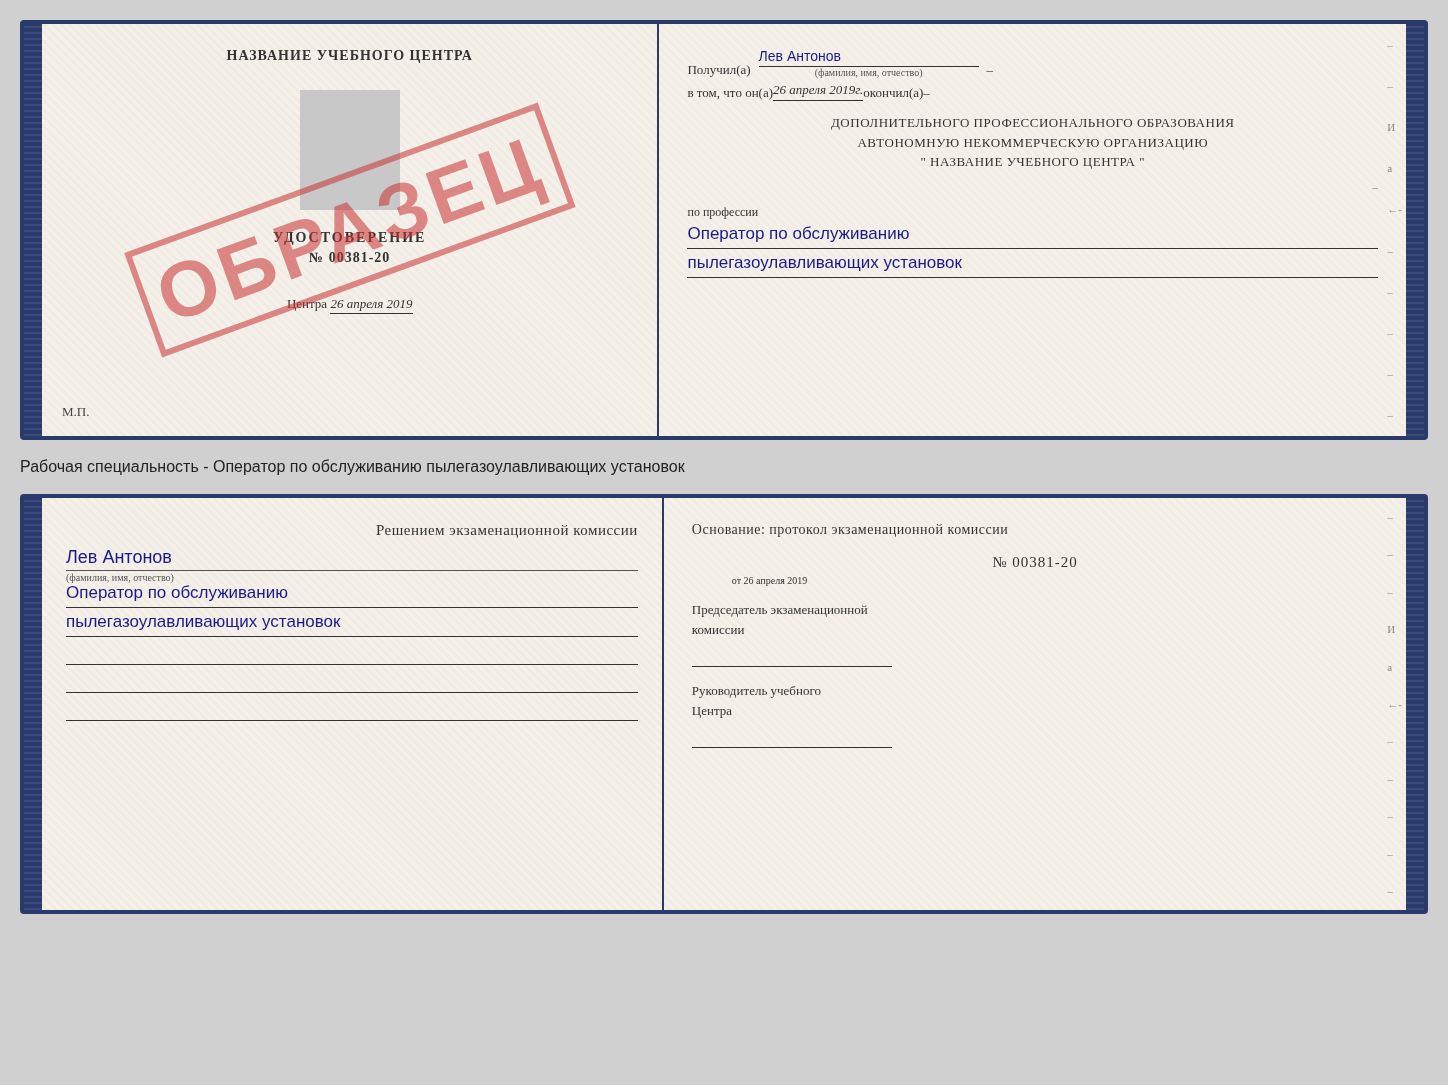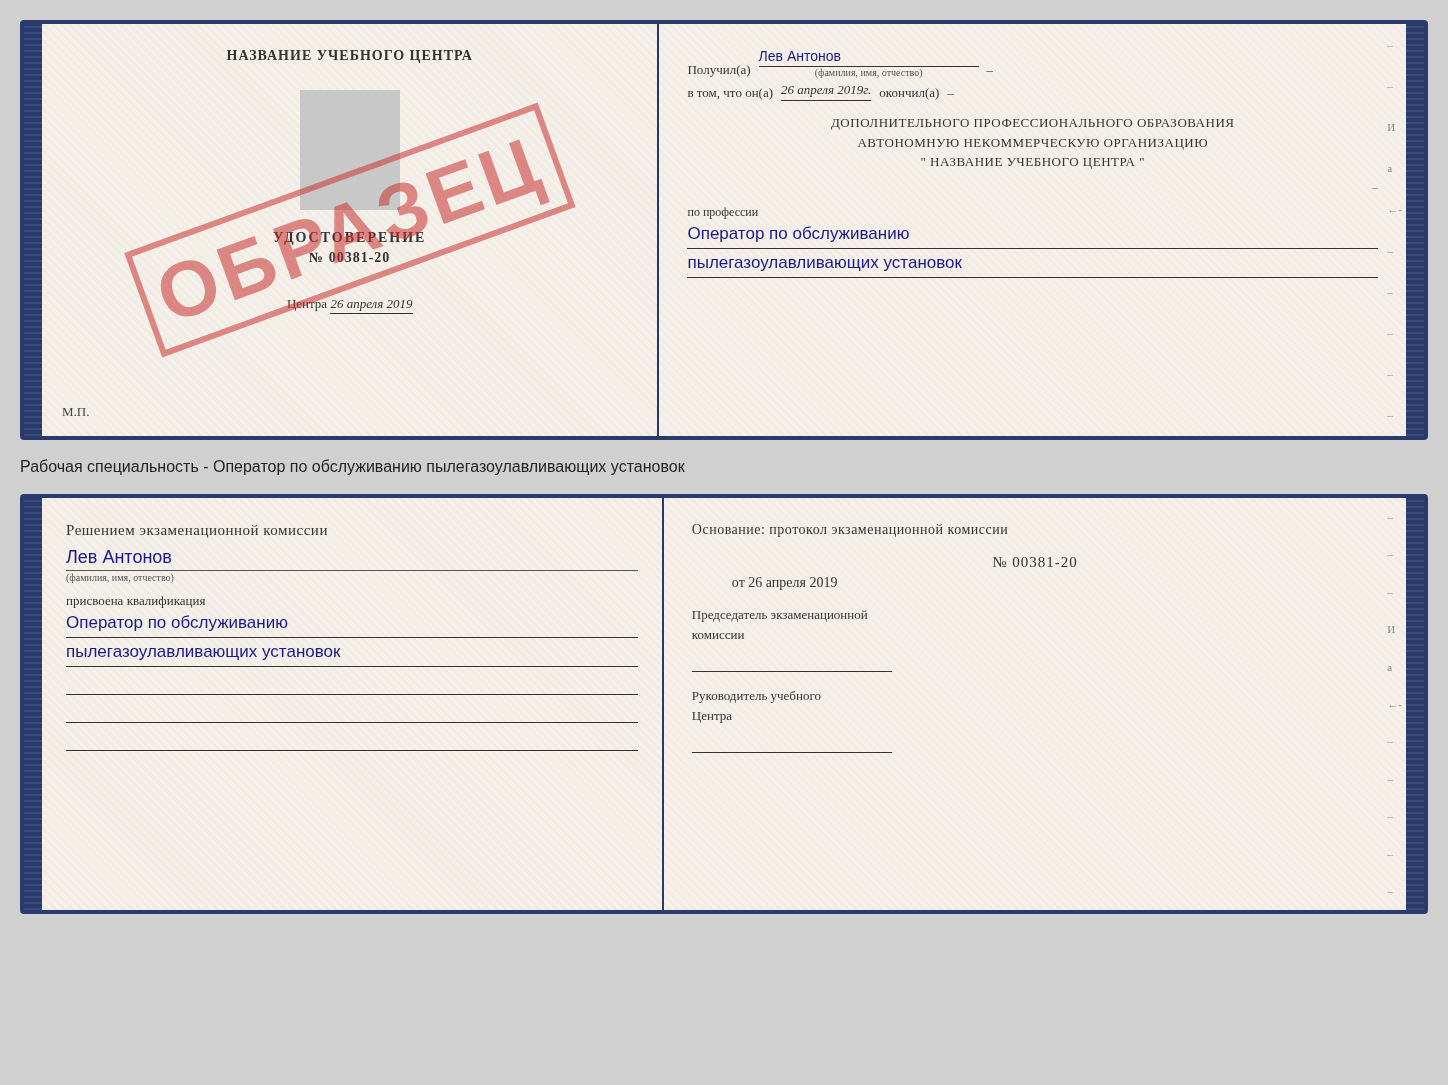--- a/index.html
+++ b/index.html
@@ -280,21 +280,21 @@
 
     .number-center {
       font-size: 15px;
       color: #333;
       text-align: center;
       margin: 10px 0 4px 0;
       letter-spacing: 1px;
     }
 
     .date-center {
-      font-size: 14px;
+      font-size: 10px;
       color: #333;
       margin-bottom: 14px;
     }
 
     .chairman-section {
       font-size: 13px;
       color: #333;
       margin-top: 14px;
       line-height: 1.5;
     }
@@ -369,21 +369,21 @@
 
         <div style="display:flex; align-items:flex-end; margin-bottom:4px; gap:8px;">
           <span class="field-label">Получил(а)</span>
           <div style="display:flex; flex-direction:column; align-items:center;">
             <span class="field-value" style="min-width:220px;">Лев Антонов</span>
             <span class="field-sub">(фамилия, имя, отчество)</span>
           </div>
           <span class="field-dash">–</span>
         </div>
 
-        <div style="display:flex; align-items:flex-end; gap:8px; margin-bottom:12px;">
+        <div style="display:flex; align-items:flex-end; gap:0; margin-bottom:12px;">
           <span class="field-label">в том, что он(а)</span>
           <span class="italic-underline" style="font-size:13px; color:#333;">26 апреля 2019г.</span>
           <span class="field-label">окончил(а)</span>
           <span class="field-dash">–</span>
         </div>
 
         <div class="block-text">
           <div>ДОПОЛНИТЕЛЬНОГО ПРОФЕССИОНАЛЬНОГО ОБРАЗОВАНИЯ</div>
           <div>АВТОНОМНУЮ НЕКОММЕРЧЕСКУЮ ОРГАНИЗАЦИЮ</div>
           <div>"   НАЗВАНИЕ УЧЕБНОГО ЦЕНТРА   "</div>
@@ -416,28 +416,27 @@
   </div>
 
   <div class="between-text">Рабочая специальность - Оператор по обслуживанию пылегазоулавливающих установок</div>
 
   <div class="document-card">
     <div class="side-border-left"></div>
 
     <div class="doc-inner">
 
       <div class="doc2-left">
-        <div class="section-title" style="font-size:15px; letter-spacing:0.5px; margin-bottom:8px;">Решением экзаменационной комиссии</div>
+        <div class="section-title" style="font-size:15px; letter-spacing:0.5px; margin-bottom:8px;text-align:right;">Решением экзаменационной комиссии</div>
 
         <div style="display:flex; flex-direction:column;">
           <span class="name-handwritten">Лев Антонов</span>
           <span class="name-sub">(фамилия, имя, отчество)</span>
         </div>
 
-        <div class="prisvoyena">присвоена квалификация</div>
 
         <span class="profession-value" style="font-size:17px;">Оператор по обслуживанию</span>
         <span class="profession-value" style="font-size:17px;">пылегазоулавливающих установок</span>
 
         <div class="signature-line"></div>
         <div class="signature-line"></div>
 
         <div class="signature-line" style="margin-top:8px;"></div>
       </div>
 

